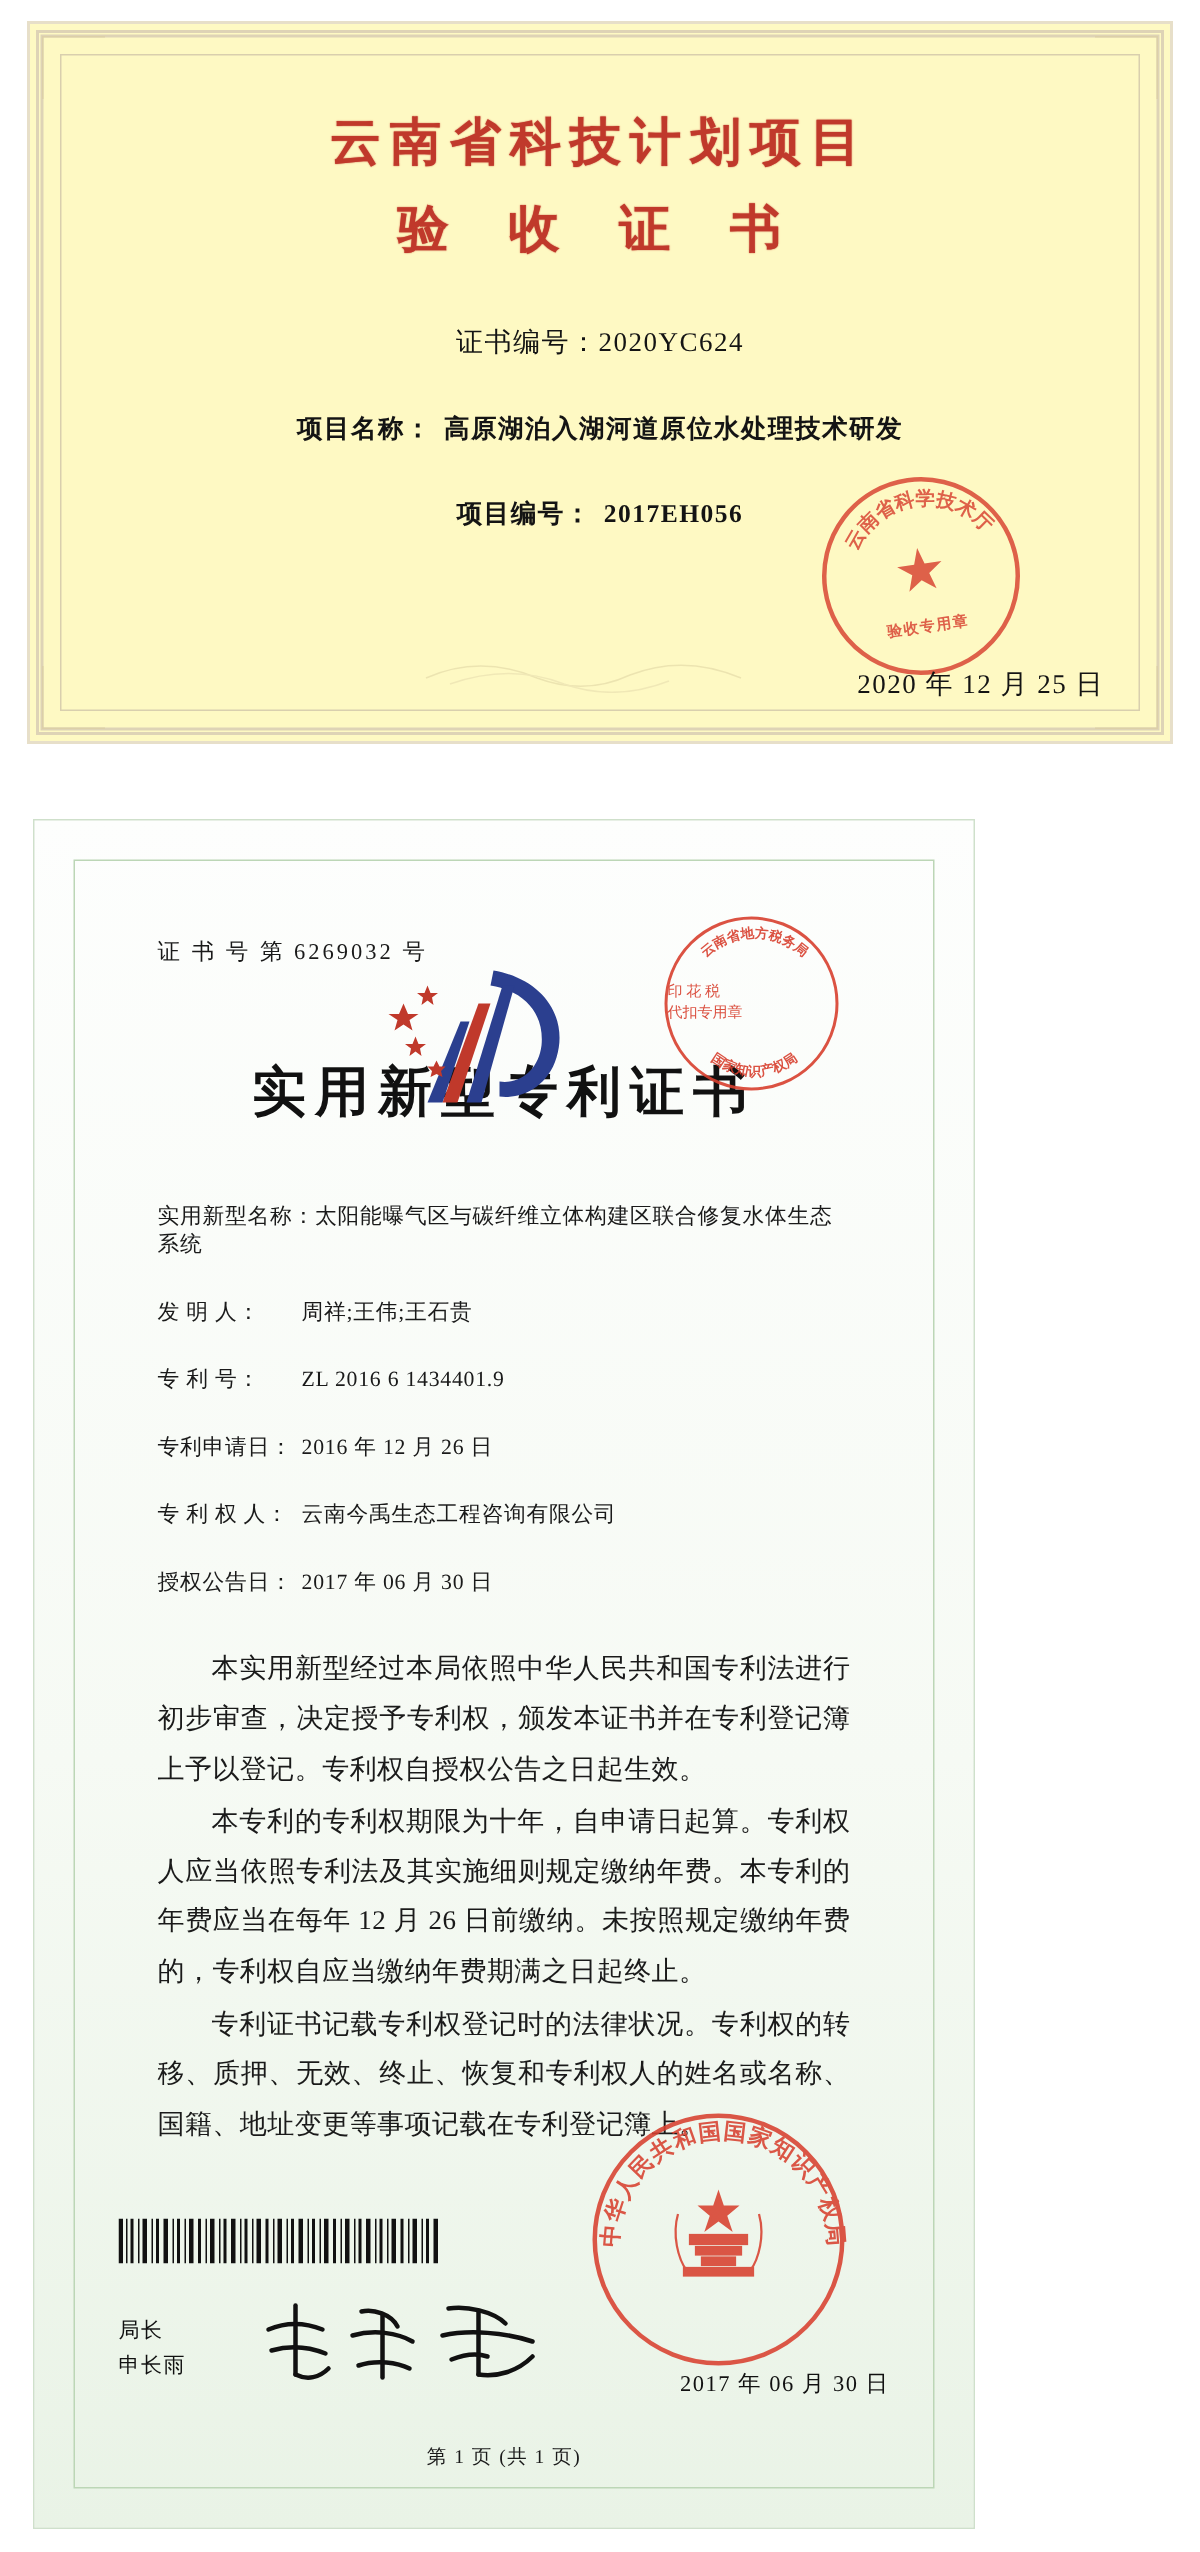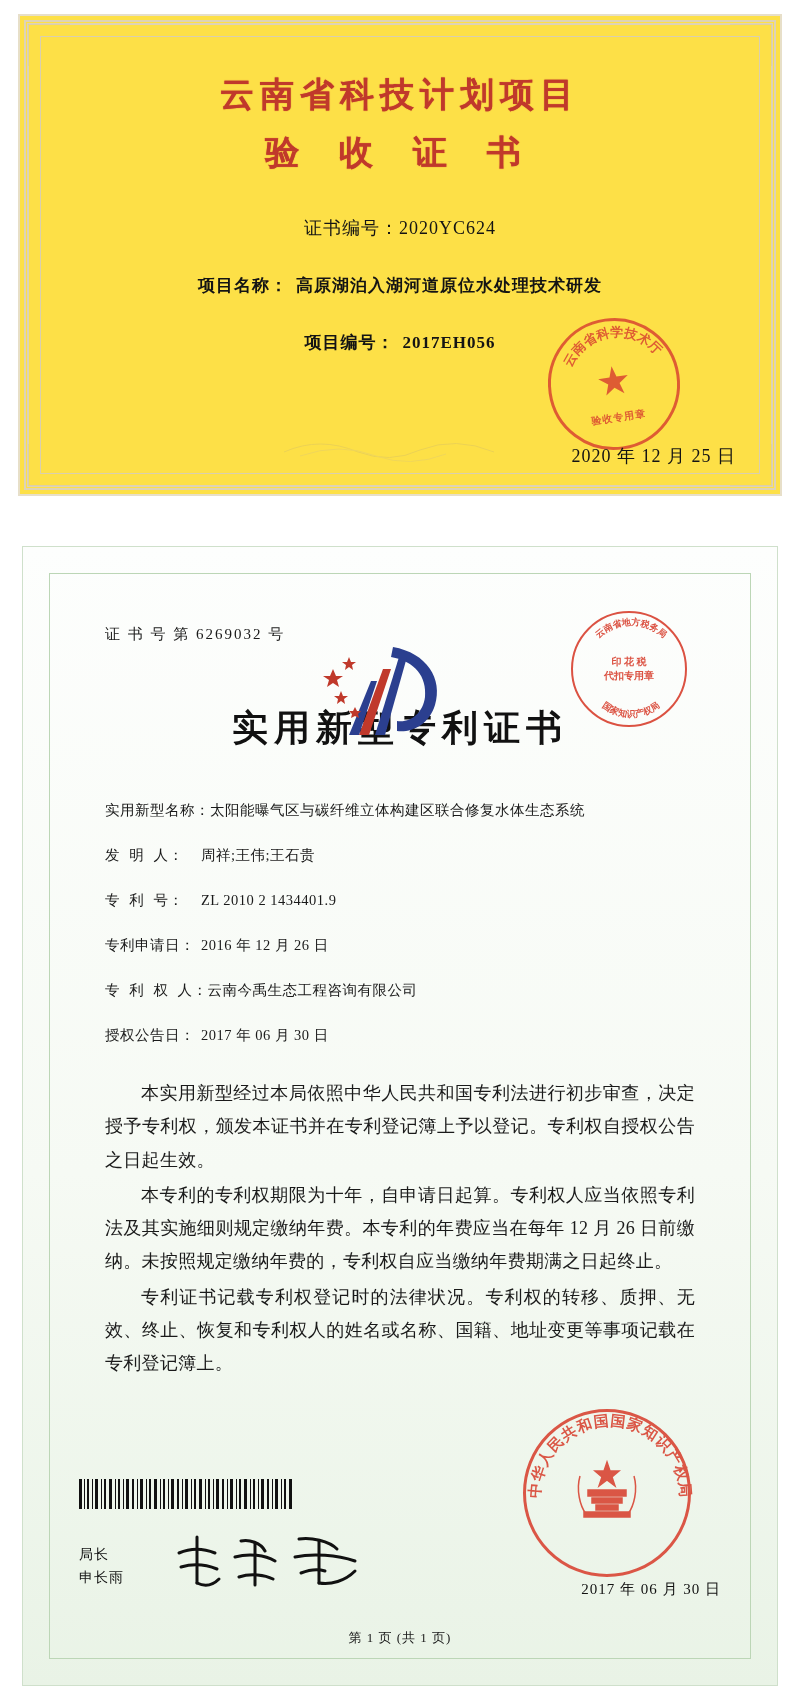--- a/index.html
+++ b/index.html
@@ -14,21 +14,21 @@
     position: relative;
     background: #ffffff;
     overflow: hidden;
   }
 
   
   .cert1 {
     position: absolute;
     left: 18px; top: 14px;
     width: 764px; height: 482px;
-    background: #fde047;
+    background: #fef9c3;
   }
   .cert1-border-outer {
     position: absolute;
     inset: 0;
     border: 2px solid #e7dfc9;
   }
   .cert1-border-mid {
     position: absolute;
     inset: 6px;
     border: 5px double #ded3b6;
@@ -130,21 +130,21 @@
     left: 50%; bottom: 34px;
     transform: translateX(-50%);
     width: 240px; height: 26px;
     opacity: .25;
   }
 
   
   .cert2 {
     position: absolute;
     left: 22px; top: 546px;
-    width: 756px; height: 1140px;
+    width: 628px; height: 1140px;
     background: linear-gradient(180deg, #fdfefd 0%, #f6faf4 55%, #e9f3e6 100%);
     border: 1px solid #cfe0cb;
   }
   .cert2-frame {
     position: absolute;
     inset: 26px;
     border: 1px solid #bcd6b6;
   }
   .cert2-content {
     position: absolute;
@@ -176,21 +176,21 @@
     font-family: "DejaVu Serif", "Liberation Serif", serif;
   }
 
   .cert2-fields { margin-top: 48px; }
   .cert2-row {
     font-size: 14.5px;
     color: #1a1a1a;
     margin-bottom: 26px;
     letter-spacing: 0.5px;
   }
-  .cert2-row .lab { display: inline-block; min-width: 96px; font-family: Liberation Mono, monospace; }
+  .cert2-row .lab { display: inline-block; min-width: 96px; }
 
   .cert2-paras { margin-top: 32px; }
   .cert2-para {
     font-size: 18px;
     line-height: 1.85;
     color: #1a1a1a;
     text-indent: 2em;
     margin: 0 0 2px 0;
     text-align: justify;
     letter-spacing: 0.3px;
@@ -252,21 +252,21 @@
     position: absolute;
     right: 64px; top: 38px;
     width: 116px; height: 116px;
     border-radius: 50%;
     border: 2.5px solid #d8402f;
     color: #d8402f;
     opacity: .9;
   }
   .seal3 .s3-mid {
     position: absolute; left: 0; width: 100%; top: 42px;
-    text-align: center; font-size: 10px; font-weight: bold; line-height: 1.35;
+    font-size: 10px; font-weight: normal; line-height: 1.35;
   }
 </style>
 </head>
 <body>
 
 <div class="page">
 
   <div class="cert1">
     <div class="cert1-border-outer"></div>
     <div class="cert1-border-mid"></div>
@@ -356,21 +356,21 @@
       <div class="cert2-title">实用新型专利证书</div>
 
       <div class="cert2-fields">
         <div class="cert2-row">
           <span class="lab">实用新型名称：</span><span>太阳能曝气区与碳纤维立体构建区联合修复水体生态系统</span>
         </div>
         <div class="cert2-row">
           <span class="lab">发  明  人：</span><span>周祥;王伟;王石贵</span>
         </div>
         <div class="cert2-row">
-          <span class="lab">专  利  号：</span><span>ZL 2010 2 1434401.9</span>
+          <span class="lab">专  利  号：</span><span>ZL 2016 6 1434401.9</span>
         </div>
         <div class="cert2-row">
           <span class="lab">专利申请日：</span><span>2016 年 12 月 26 日</span>
         </div>
         <div class="cert2-row">
           <span class="lab">专 利 权 人：</span><span>云南今禹生态工程咨询有限公司</span>
         </div>
         <div class="cert2-row">
           <span class="lab">授权公告日：</span><span>2017 年 06 月 30 日</span>
         </div>

